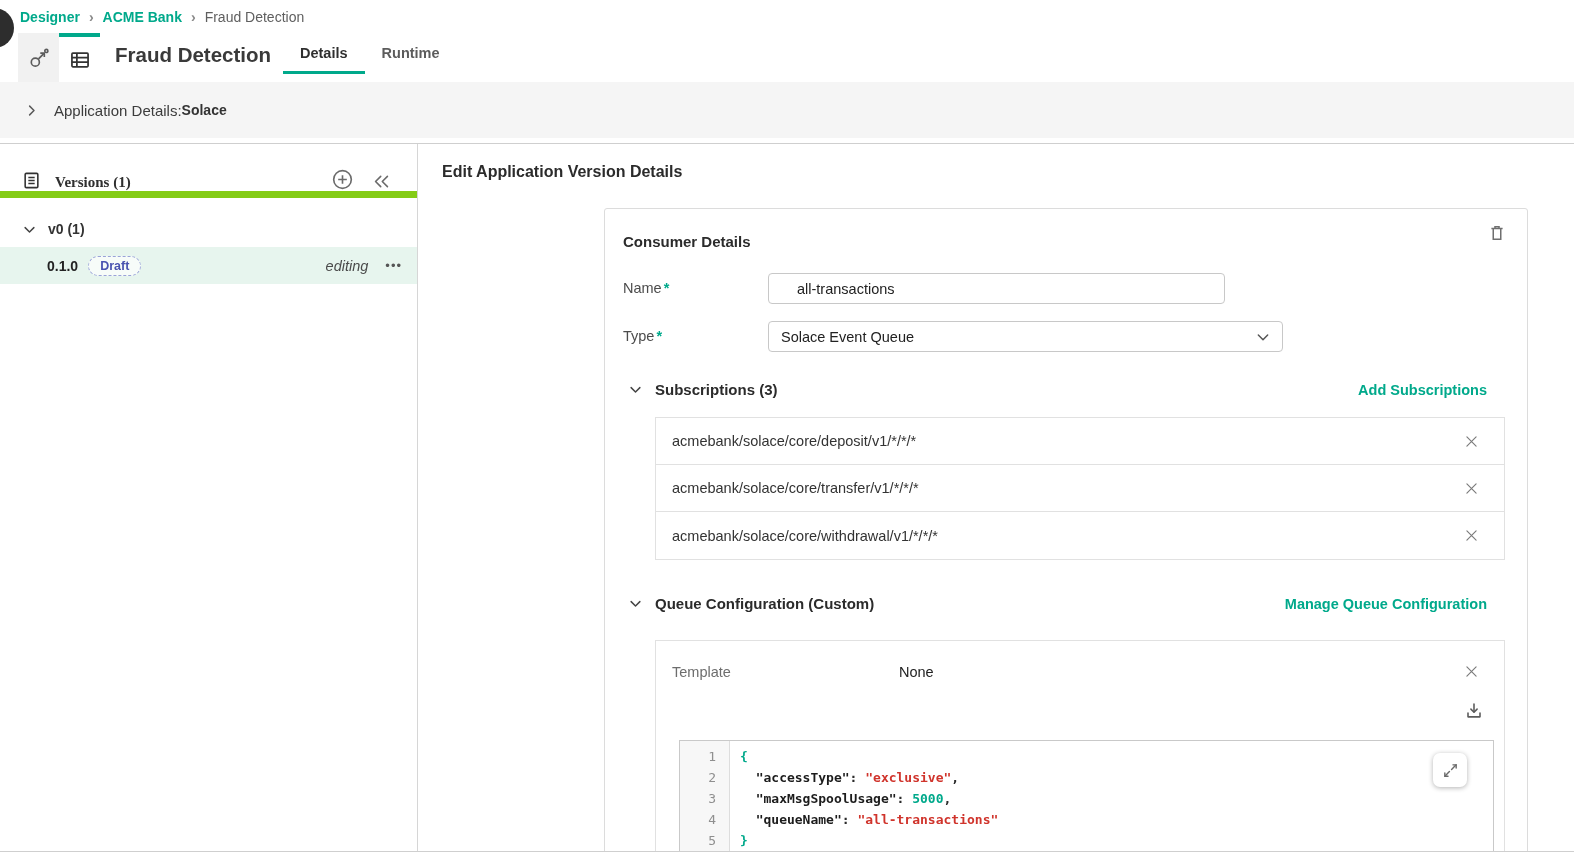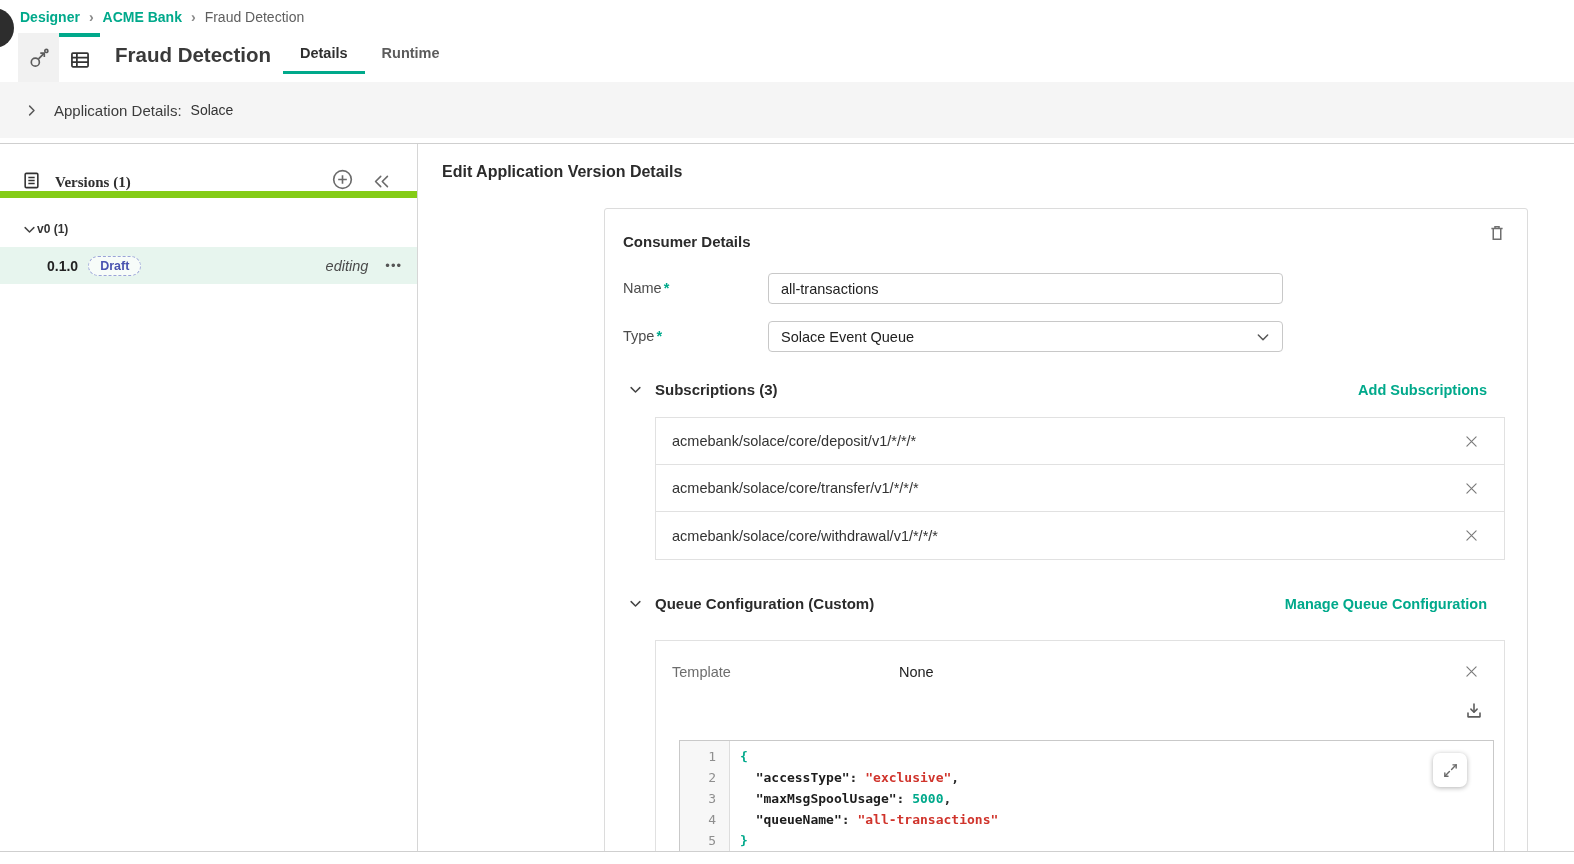--- a/index.html
+++ b/index.html
@@ -21,54 +21,54 @@
 
   .page-title { position:absolute; left:115px; top:43px; font-size:20.5px; font-weight:700; color:#3a3a3a; }
   .detail-tabs { position:absolute; left:283px; top:40px; display:flex; }
   .detail-tab { padding:5px 17px 10px; font-size:14.5px; cursor:pointer; }
   .detail-tab.active { color:#2f2f2f; font-weight:700; border-bottom:3px solid var(--accent);text-align:center; }
   .detail-tab.idle { color:#5c5c5c; font-weight:600; }
 
   
   .app-bar { position:absolute; top:82px; left:0; right:0; height:56px; background:#f5f5f5; display:flex; align-items:center; padding-left:24px; }
   .app-bar .lbl { margin-left:15px; font-size:15px; color:#3c3c3c; }
-  .app-bar .val { margin-left:9px; font-size:14px; font-weight:400; color:#333; }
+  .app-bar .val { font-size:14px; font-weight:700; color:#333; }
 
   
   .content { position:absolute; top:143px; left:0; width:1574px; height:709px; background:#fff;
              border-top:1px solid #cfcfcf; border-bottom:1px solid #cfcfcf; display:flex; overflow:hidden; }
 
   
   .sidebar { width:418px; flex-shrink:0; border-right:1px solid #d6d6d6; }
   .versions-header { height:54px; border-bottom:7px solid #84cc16; display:flex; align-items:flex-end; padding:0 25px 0 22px;font-family:Liberation Serif, serif; }
   .versions-title { margin-left:14px; font-size:15px; font-weight:700; color:#2f2f2f; }
   .vh-spacer { flex:1; }
   .icon-btn { background:none; border:none; cursor:pointer; display:flex; align-items:center; justify-content:center; padding:0; }
   .group-row { margin-top:13px; height:36px; display:flex; align-items:center; padding-left:22px; cursor:pointer; }
-  .group-label { font-size:12px; font-weight:600; color:#333; }
+  .group-label { margin-left:11px; font-size:14px; font-weight:600; color:#333; }
   .version-row { height:37px; background:var(--row-bg); display:flex; align-items:center; padding:0 15px 0 47px; cursor:pointer; }
   .version-number { font-size:14px; font-weight:700; color:#222; }
   .draft-badge { margin-left:10px; font-size:12.5px; font-weight:600; color:var(--badge); border:1px dashed #9aa3d8;
                  border-radius:11px; padding:2px 11px; background:rgba(255,255,255,0.65); }
   .version-spacer { flex:1; }
   .editing-label { font-style:italic; font-size:14.5px; color:#4a4a4a; }
   .dots-menu { margin-left:17px; font-size:13px; letter-spacing:1px; color:#555; background:none; border:none; cursor:pointer; }
 
   
   .main { flex:1; position:relative; }
   .main-heading { position:absolute; left:24px; top:19px; font-size:16px; font-weight:700; color:#2b2b2b; }
   .card { position:absolute; left:186px; top:64px; width:924px; height:680px; background:#fff; border:1px solid #dcdcdc; border-radius:3px; }
   .trash-btn { position:absolute; top:14px; right:21px; }
   .card-title { position:absolute; left:18px; top:24px; font-size:15px; font-weight:700; color:#2b2b2b; }
 
   .field-row { position:absolute; left:18px; display:flex; }
   .field-row.name { top:64px; } .field-row.type { top:112px; }
   .field-label { width:145px; font-size:14.5px; color:#4c4c4c; padding-top:7px; }
   .req-star { color:var(--accent); margin-left:2px; font-weight:700; }
-  .text-input { width:515px; height:31px; border:1px solid #c8c8c8; border-radius:4px; padding:0 12px; font-size:14.5px; color:#222;
+  .text-input { width:457px; height:31px; border:1px solid #c8c8c8; border-radius:4px; padding:0 28px; font-size:14.5px; color:#222;
                 font-family:"Liberation Sans", sans-serif; outline:none; background:#fff; }
   .select-box { width:515px; height:31px; border:1px solid #c8c8c8; border-radius:4px; padding:0 11px 0 12px; font-size:14.5px; color:#222;
                 display:flex; align-items:center; justify-content:space-between; cursor:pointer; background:#fff; }
 
   .section-header { position:absolute; left:23px; right:40px; display:flex; align-items:center; }
   .section-header.subs { top:172px; } .section-header.queue { top:386px; }
   .section-title { margin-left:12px; font-size:15px; font-weight:700; color:#2b2b2b; }
   .sh-spacer { flex:1; }
   .section-action { font-size:14.5px; font-weight:700; color:var(--accent); background:none; border:none; cursor:pointer; font-family:inherit; }
 

